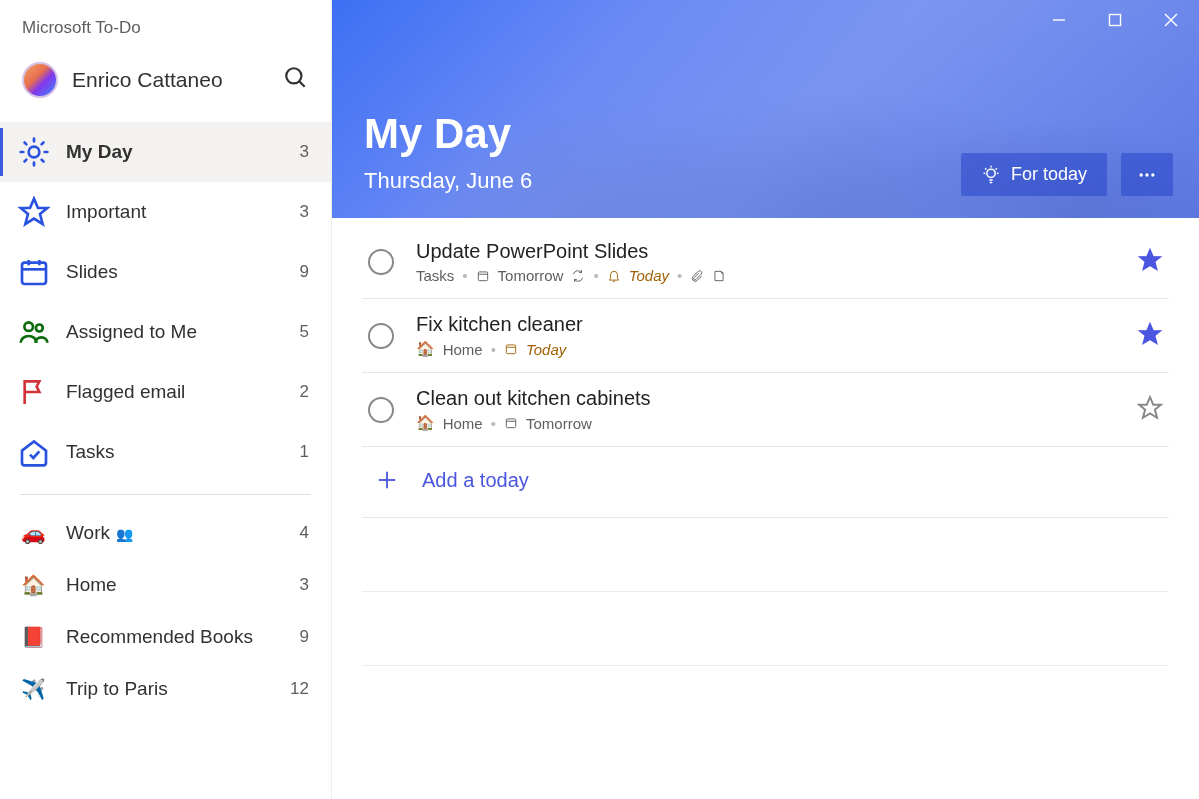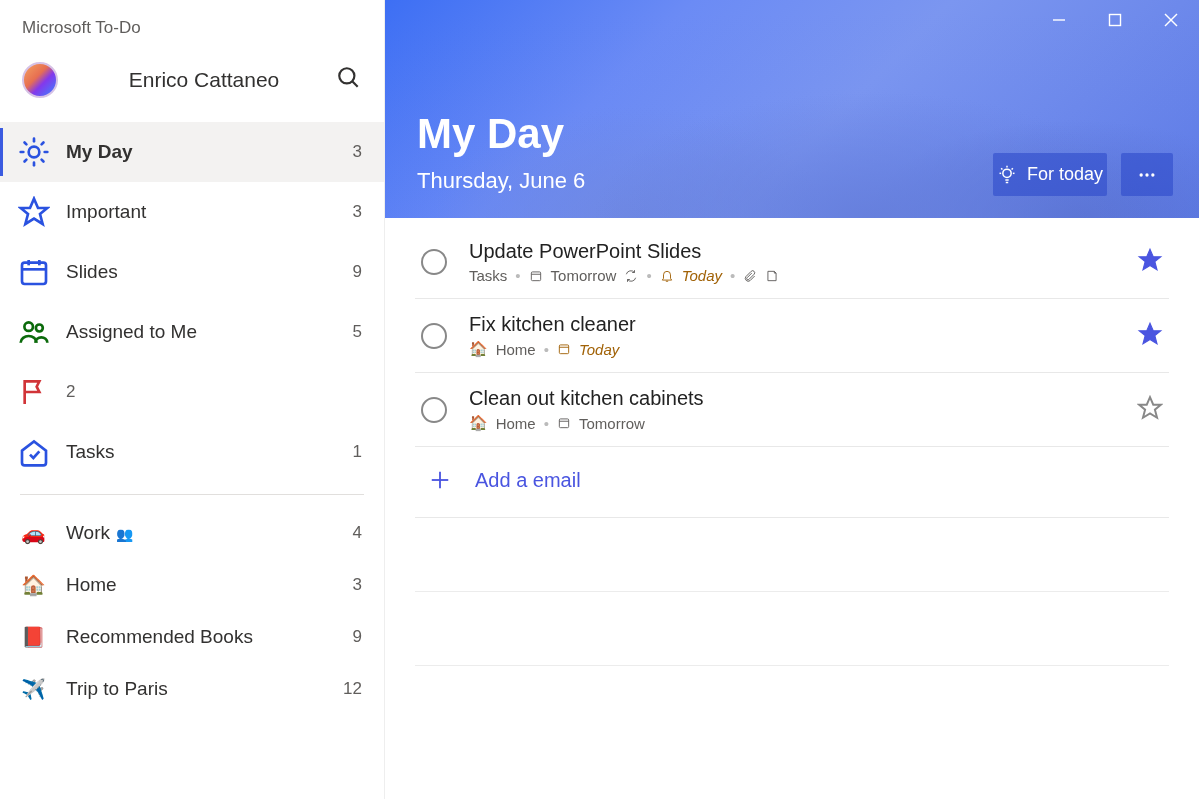--- a/index.html
+++ b/index.html
@@ -6,21 +6,21 @@
     body {
       font-family: 'Segoe UI', -apple-system, sans-serif;
       width: 1199px;
       height: 799px;
       display: flex;
       overflow: hidden;
       color: #323130;
       background: #fff;
     }
     .sidebar {
-      width: 385px;
+      width: 332px;
       background: #fff;
       display: flex;
       flex-direction: column;
       border-right: 1px solid #eee;
     }
     .app-title {
       padding: 18px 22px 10px 22px;
       font-size: 17px;
       color: #605e5c;
       font-weight: 400;
@@ -35,21 +35,20 @@
       height: 36px;
       border-radius: 50%;
       background: linear-gradient(135deg,#f4a261,#e76f51 40%,#8338ec 60%,#3a86ff);
       margin-right: 14px;
       border: 2px solid #d6c2e6;
     }
     .user-name {
       flex: 1;
       font-size: 21px;
       font-weight: 400;
-      text-align: center;
     }
     .search-btn svg { width: 26px; height: 26px; stroke: #323130; fill: none; stroke-width: 2; }
 
     .smart-lists, .user-lists {
       padding: 4px 0;
     }
     .list-row {
       display: flex;
       align-items: center;
       padding: 14px 22px 14px 18px;
@@ -119,21 +118,21 @@
     .hero-title { font-size: 42px; font-weight: 600; position:relative; }
     .hero-date { font-size: 22px; margin-top: 10px; font-weight: 300; position:relative; }
     .hero-actions {
       position: absolute;
       right: 26px; bottom: 22px;
       display: flex; gap: 14px;
     }
     .hero-btn {
       background: rgba(40,70,200,0.55);
       color: #fff;
-      padding: 11px 4px;
+      padding: 11px 20px;
       font-size: 18px;
       display: flex; align-items: center; gap: 10px;
       border-radius: 2px;
     }
     .hero-btn.small { padding: 11px 16px; }
     .hero-btn svg { width:20px;height:20px;stroke:#fff;fill:none;stroke-width:1.8; }
 
     
     .tasks {
       padding: 8px 30px 0 30px;
@@ -261,20 +260,21 @@
       <span class="list-count">5</span>
     </div>
 
     <div class="list-row">
       <span class="list-icon ic-red">
         <svg viewBox="0 0 24 24" style="fill:none;stroke:#d13438;stroke-width:2;">
             <path d="M5 3v18"></path>
             <path d="M5 4h11l-2 4 2 4H5" fill="none"></path>
           </svg>
       </span>
+      <span class="list-label">Flagged email</span>
       <span class="list-count">2</span>
     </div>
 
     <div class="list-row">
       <span class="list-icon">
         <svg viewBox="0 0 24 24" class="ic-blue">
             <path d="M3 11l9-7 9 7v9a2 2 0 0 1-2 2H5a2 2 0 0 1-2-2z"></path>
             <polyline points="9,14 11.5,16.5 16,11.5" stroke="#2a52e0"></polyline>
           </svg>
       </span>
@@ -464,21 +464,21 @@
       </div>
     </div>
 
     <div class="add-task-row">
       <span class="plus">
           <svg viewBox="0 0 24 24">
             <line x1="12" y1="3" x2="12" y2="21"></line>
             <line x1="3" y1="12" x2="21" y2="12"></line>
           </svg>
         </span>
-      <span>Add a email</span>
+      <span>Add a today</span>
     </div>
 
     <div class="spacers">
       <div class="sp"></div>
       <div class="sp"></div>
     </div>
   </div>
 </main>
 
 </body></html>

